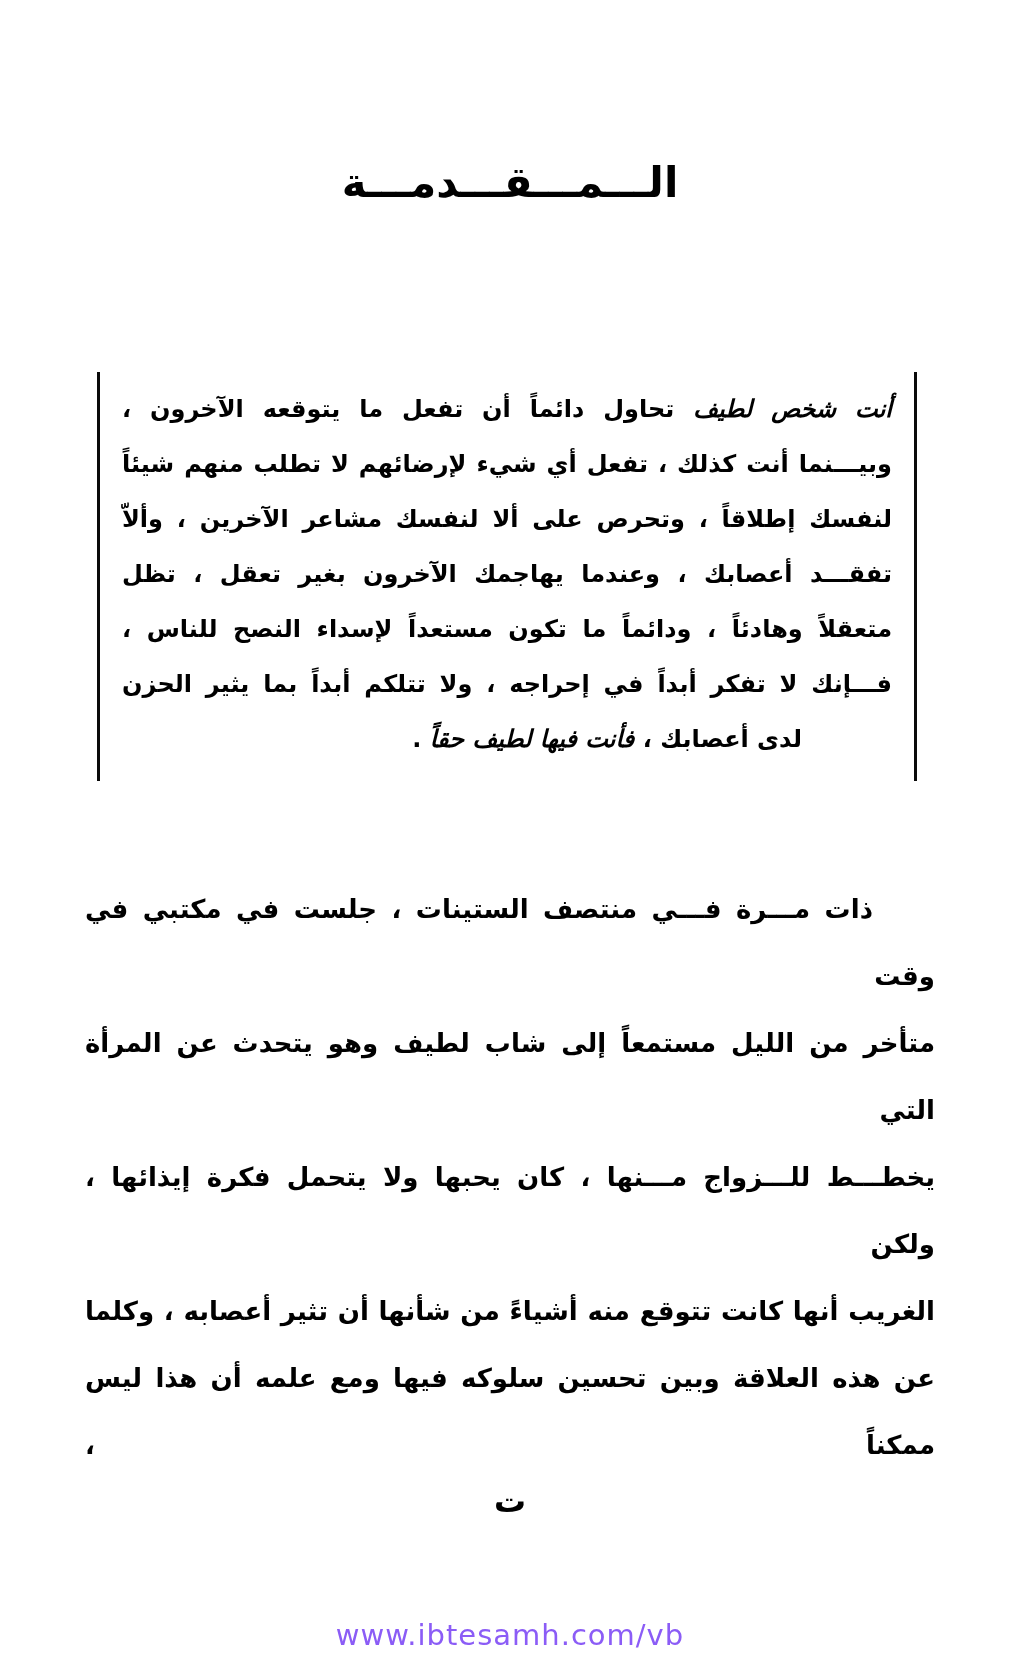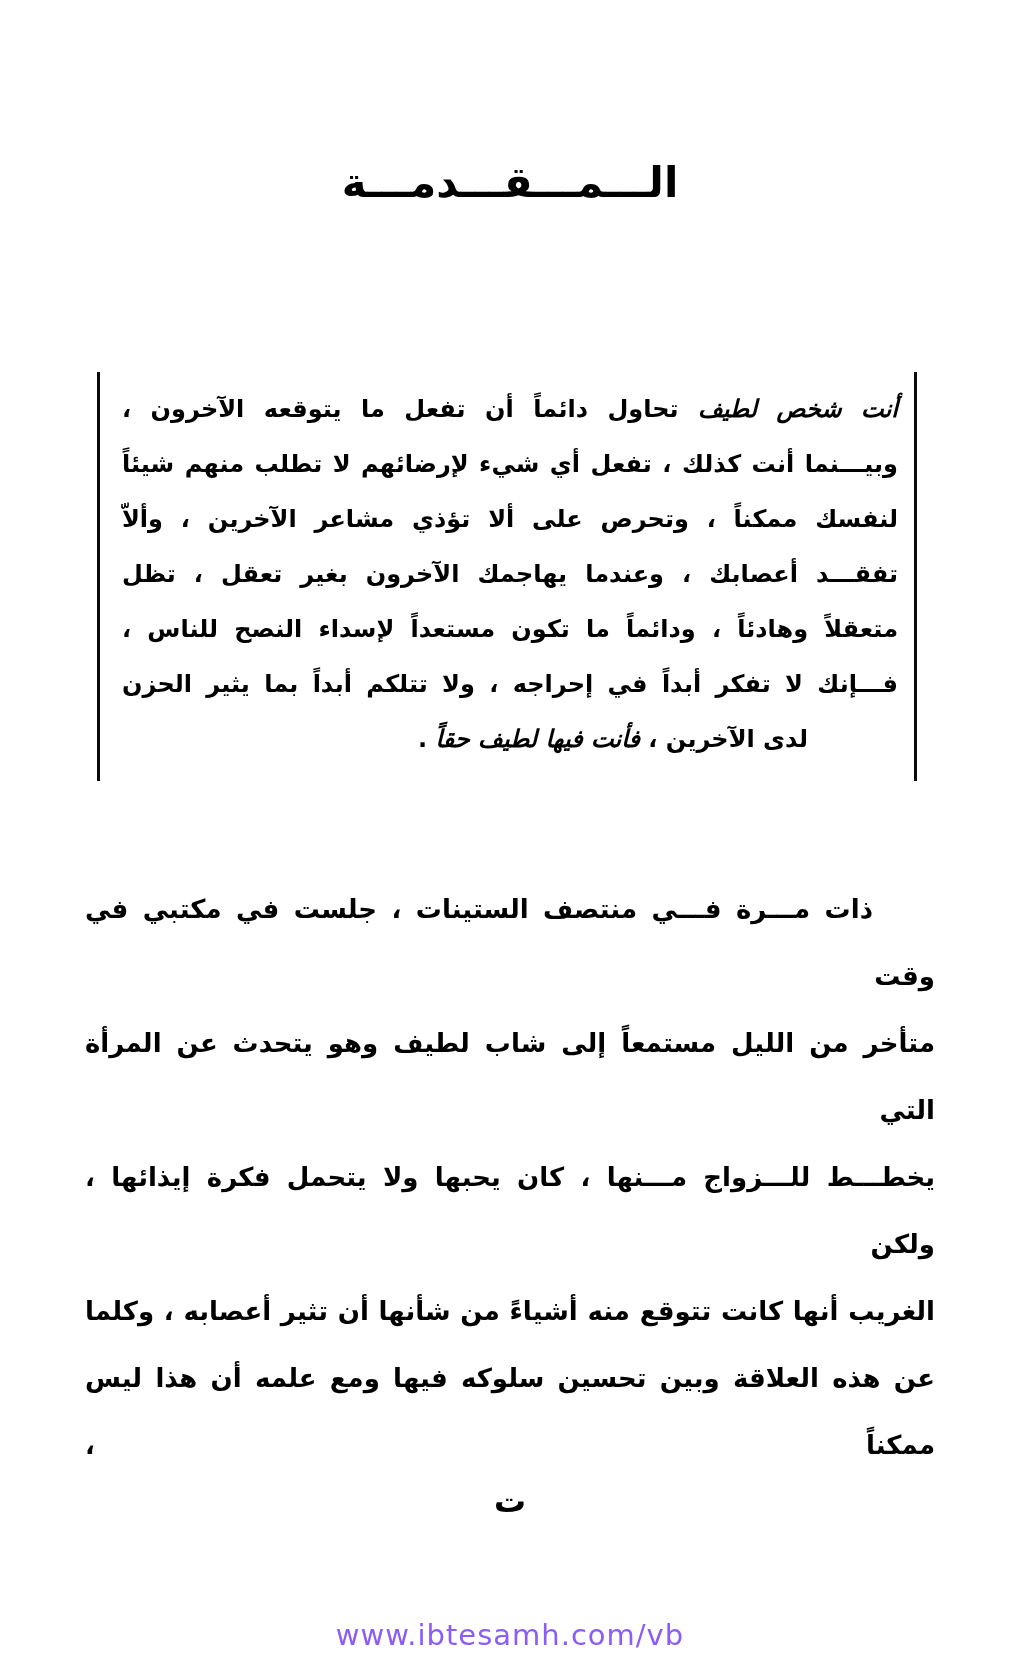--- a/index.html
+++ b/index.html
@@ -22,21 +22,21 @@
     font-weight: bold;
     letter-spacing: 1px;
   }
   .quote {
     position: absolute;
     top: 372px;
     right: 103px;
     left: 97px;
     border-right: 3px solid #0a0a0a;
     border-left: 3px solid #0a0a0a;
-    padding: 10px 16px 14px 22px;
+    padding: 10px 22px 14px 22px;
     font-size: 24px;
     font-weight: 700;
     line-height: 55px;
   }
   .qline { min-height: 55px; }
   .jline { text-align: justify; text-align-last: justify; }
   .qlast { text-align: right; text-align-last: right; padding-right: 90px; }
   .bi { font-weight: 800; font-style: italic; }
   .bodytext {
     position: absolute;
@@ -68,25 +68,25 @@
 </head>
 <body>
 
 <div class="page" style="background: rgb(255, 255, 255); color: rgb(0, 0, 0);">
 
   <h1 class="title">الـــمـــقـــدمـــة</h1>
 
   <section class="quote">
     <div class="qline jline"><span class="bi">أنت شخص لطيف</span><span> تحاول دائماً أن تفعل ما يتوقعه الآخرون ،</span></div>
     <div class="qline jline">وبيـــنما أنت كذلك ، تفعل أي شيء لإرضائهم لا تطلب منهم شيئاً</div>
-    <div class="qline jline">لنفسك ممكناً ، وتحرص على ألا تؤذي مشاعر الآخرين ، وألاّ</div>
+    <div class="qline jline">لنفسك إطلاقاً ، وتحرص على ألا لنفسك مشاعر الآخرين ، وألاّ</div>
     <div class="qline jline">تفقـــد أعصابك ، وعندما يهاجمك الآخرون بغير تعقل ، تظل</div>
     <div class="qline jline">متعقلاً وهادئاً ، ودائماً ما تكون مستعداً لإسداء النصح للناس ،</div>
     <div class="qline jline">فـــإنك لا تفكر أبداً في إحراجه ، ولا تتلكم أبداً بما يثير الحزن</div>
-    <div class="qline qlast"><span>لدى الآخرين ، </span><span class="bi">فأنت فيها لطيف حقاً</span><span> .</span></div>
+    <div class="qline qlast"><span>لدى أعصابك ، </span><span class="bi">فأنت فيها لطيف حقاً</span><span> .</span></div>
   </section>
 
   <section class="bodytext">
     <div class="bline jline bindent">ذات مـــرة فـــي منتصف الستينات ، جلست في مكتبي في وقت</div>
     <div class="bline jline">متأخر من الليل مستمعاً إلى شاب لطيف وهو يتحدث عن المرأة التي</div>
     <div class="bline jline">يخطـــط للـــزواج مـــنها ، كان يحبها ولا يتحمل فكرة إيذائها ، ولكن</div>
     <div class="bline jline">الغريب أنها كانت تتوقع منه أشياءً من شأنها أن تثير أعصابه ، وكلما</div>
     <div class="bline jline">عن هذه العلاقة وبين تحسين سلوكه فيها ومع علمه أن هذا ليس ممكناً ،</div>
 
   </section>

